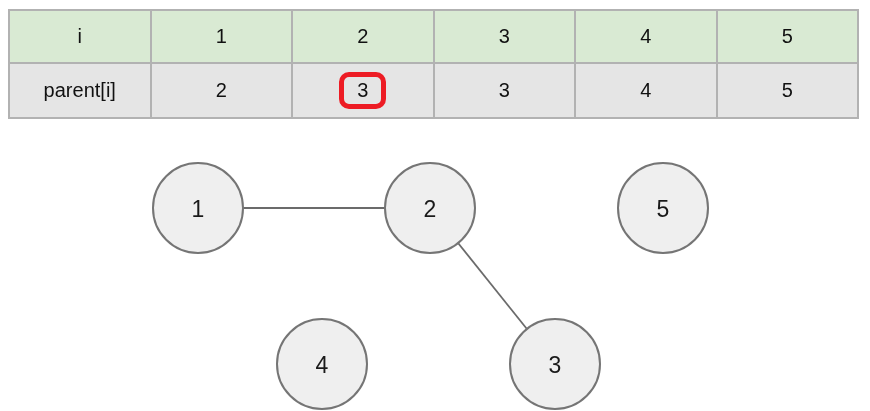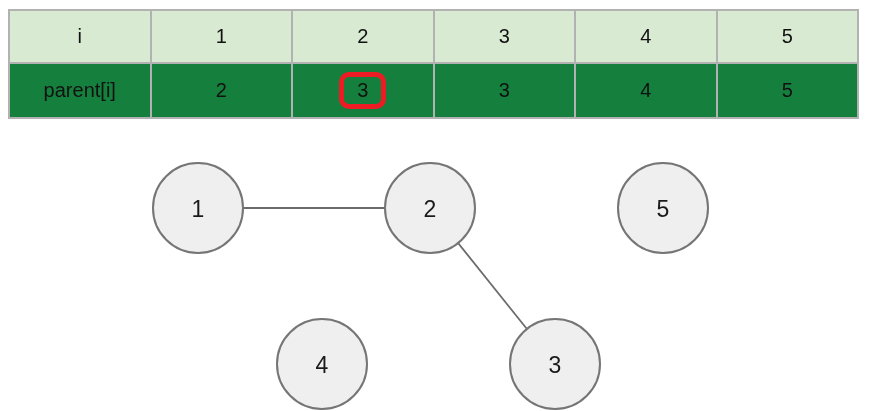--- a/index.html
+++ b/index.html
@@ -31,21 +31,21 @@
     vertical-align: middle;
     font-size: 20px;
     color: #111111;
     padding: 0;
   }
   table.pf tr.hdr td {
     background: #d9ead3;
     height: 51px;
   }
   table.pf tr.vals td {
-    background: #15803d;
+    background: #e5e5e5;
     height: 53px;
   }
   .hl-box {
     display: inline-block;
     border: 5px solid #ed1c24;
     border-radius: 10px;
     padding: 1px 13px 2px 13px;
     line-height: 24px;
   }
 

